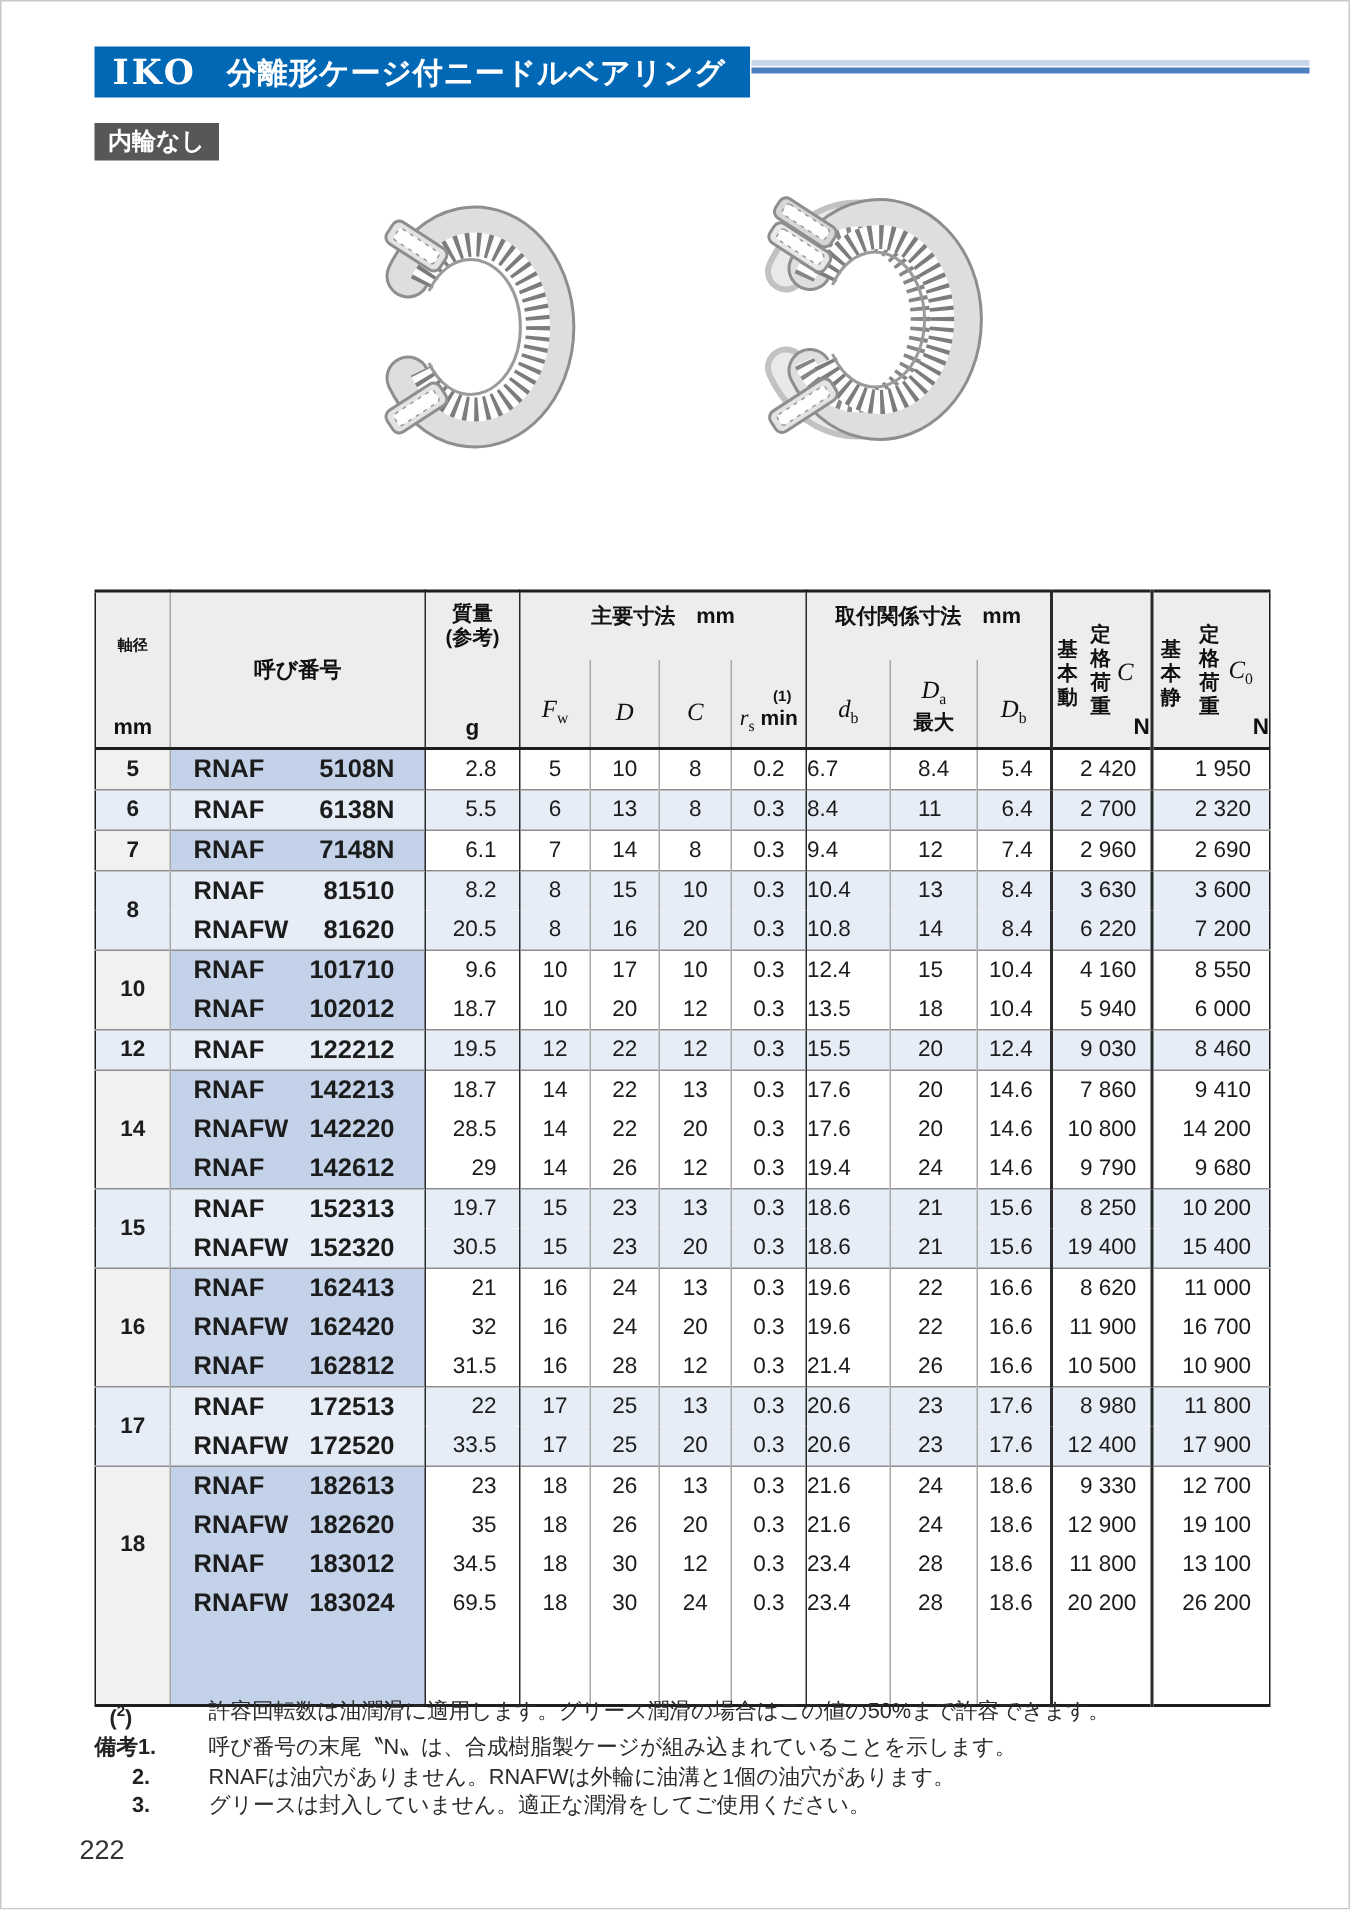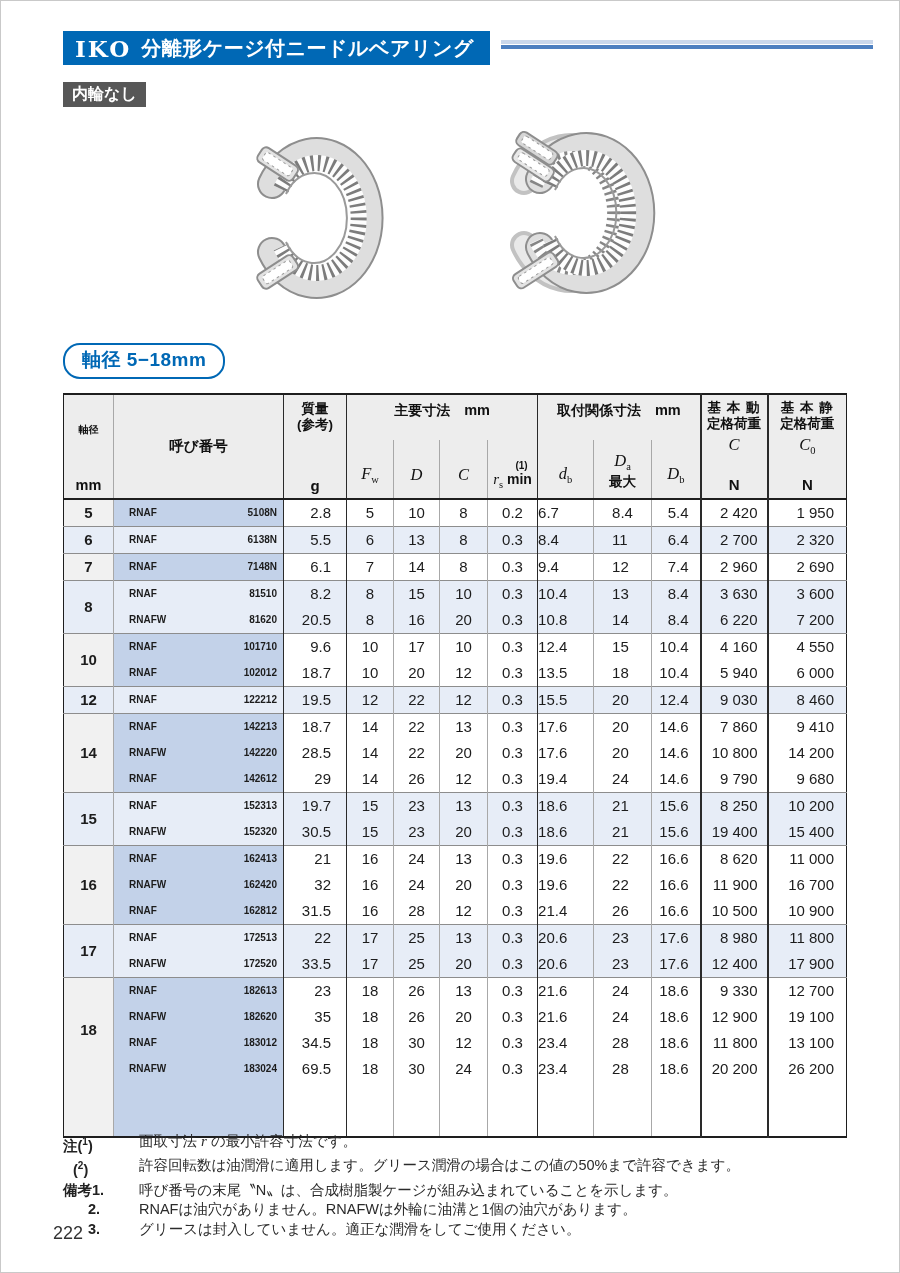--- a/index.html
+++ b/index.html
@@ -1,21 +1,21 @@
 <!DOCTYPE html>
 <html lang="ja"><head>
 <meta charset="utf-8">
 <style>
   html,body{margin:0;padding:0;background:#fff;}
   body{font-family:"Liberation Sans","DejaVu Sans",sans-serif;color:#1c1c1c;}
   .page{position:relative;width:900px;height:1273px;background:#fff;box-sizing:border-box;border:1px solid #c9c9c9;overflow:hidden;}
 
   
   .titlebar{position:absolute;left:62px;top:30px;height:34px;background:#0068b5;color:#fff;
-    display:inline-flex;align-items:center;padding:0 16px 0 12px;gap:10px;}
+    display:inline-flex;align-items:center;padding:0 16px 0 12px;gap:20px;}
   .logo{font-family:"DejaVu Serif","Liberation Serif",serif;font-weight:bold;font-size:23px;letter-spacing:2px;line-height:1;}
   .title-text{font-size:20px;font-weight:bold;letter-spacing:0.5px;white-space:nowrap;}
   .rule{position:absolute;left:500px;top:39px;width:372px;}
   .rule .r1{height:4px;background:#c9d7eb;}
   .rule .r2{height:1px;background:#ffffff;}
   .rule .r3{height:4px;background:#4c7fc0;}
   .subtitle{position:absolute;left:62px;top:81px;height:25px;background:#575757;color:#fff;
     display:inline-flex;align-items:center;padding:0 9px;font-size:16px;font-weight:bold;}
 
   
@@ -46,32 +46,32 @@
   th.h-mass .l2{margin-top:auto;margin-bottom:4px;font-size:15px;}
   th.h-group{vertical-align:top;padding-top:7px;font-size:14px;}
   th.h-group .unit{margin-left:14px;font-size:14.5px;}
   th.h-sub{vertical-align:bottom;padding-bottom:13px;text-align:center;}
   th.h-rs{vertical-align:bottom;padding-bottom:8px;}
   th.h-rs .supline{font-size:10px;text-align:center;padding-left:18px;font-weight:bold;}
   th.h-rs .rsline{font-size:14px;}
   th.h-rs .rsline .sym{font-size:15px;}
   th.h-da{vertical-align:bottom;padding-bottom:7px;}
   th.h-da .max{font-size:13.5px;margin-top:1px;}
-  th.h-load .stack{display:flex;flex-direction:column;height:103px;align-items:center;}
+  th.h-load .stack{display:flex;height:103px;align-items:center;}
   th.h-load .l1{margin-top:5px;font-size:13.5px;line-height:16px;letter-spacing:1px;}
   th.h-load .l2{font-size:13.5px;line-height:16px;}
   th.h-load .l3{margin-top:3px;}
   th.h-load .l4{margin-top:auto;margin-bottom:5px;font-size:15px;font-weight:bold;}
 
   tbody td{font-size:15px;line-height:20px;padding:3px 0;background:#fff;}
   tbody tr.group-start td{border-top:1px solid #8d8d8d;}
   tbody tr.shaded td{background:#e7edf7;}
   tbody td.c-shaft{background:#f1f1f1;text-align:center;font-weight:bold;vertical-align:middle;}
   tbody td.c-desig{background:#c3d2e9;}
-  .desig-flex{display:flex;justify-content:space-between;padding:0 6px 0 15px;font-weight:bold;font-size:10px;}
+  .desig-flex{display:flex;justify-content:space-between;padding:0 20px 0 15px;font-weight:bold;font-size:17px;}
   tbody td.c-mass{text-align:right;padding-right:15px;}
   tbody td.c-fw,tbody td.c-d,tbody td.c-c,tbody td.c-rs{text-align:center;}
   tbody td.c-db{text-align:left;padding-right:11px;}
   tbody td.c-da{text-align:left;padding-left:18px;}
   tbody td.c-dbb{text-align:right;padding-right:11px;}
   tbody td.c-cdyn{text-align:right;padding-right:9px;}
   tbody td.c-cstat{text-align:right;padding-right:12px;}
   
   .bl-l{border-left:1px solid #a8a8a8;}
   .bl-d{border-left:1.5px solid #2a2a2a;}
@@ -137,21 +137,20 @@
       <rect x="25" y="21" width="34" height="8" rx="2" fill="#ffffff" stroke="#9a9a9a" stroke-width="1" stroke-dasharray="2.6 3.4"></rect>
       <rect x="26" y="34" width="44" height="15" rx="5" fill="#e8e8e8" stroke="#8e8e8e" stroke-width="2"></rect>
       <rect x="31" y="37" width="34" height="8" rx="2" fill="#ffffff" stroke="#9a9a9a" stroke-width="1" stroke-dasharray="2.6 3.4"></rect>
     </g>
     <g transform="rotate(-33 56 136)">
       <rect x="22" y="128" width="48" height="16" rx="5" fill="#e3e3e3" stroke="#8e8e8e" stroke-width="2"></rect>
       <rect x="27" y="132" width="38" height="8" rx="2" fill="#ffffff" stroke="#9a9a9a" stroke-width="1" stroke-dasharray="2.6 3.4"></rect>
     </g>
   </svg>
 
-  <div class="pill">軸径 5−18mm</div>
 
   <div class="tblwrap">
     <table class="spec">
       <colgroup>
         <col style="width:50px">
           <col style="width:170px">
           <col style="width:63px">
         <col style="width:47px">
           <col style="width:46px">
           <col style="width:48px">
@@ -321,21 +320,21 @@
             </td>
             <td class="c-mass bl-d">9.6</td>
             <td class="c-fw bl-d">10</td>
             <td class="c-d bl-l">17</td>
             <td class="c-c bl-l">10</td>
             <td class="c-rs bl-l">0.3</td>
             <td class="c-db bl-d">12.4</td>
             <td class="c-da bl-l">15</td>
             <td class="c-dbb bl-l">10.4</td>
             <td class="c-cdyn bl-x">4 160</td>
-            <td class="c-cstat bl-x">4 550</td>
+            <td class="c-cstat bl-x">8 550</td>
           </tr>
           <tr>
             <td class="c-desig bl-l">
               <div class="desig-flex">
                 <span>RNAF</span>
                 <span>102012</span>
               </div>
             </td>
             <td class="c-mass bl-d">18.7</td>
             <td class="c-fw bl-d">10</td>
@@ -637,23 +636,20 @@
             <td class="c-dbb bl-l"></td>
             <td class="c-cdyn bl-x"></td>
             <td class="c-cstat bl-x"></td>
           </tr>
         </tbody>
     </table>
   </div>
 
   <div class="notes">
     <div class="nrow">
-      <span class="nlabel"><span>注(</span><sup>1</sup><span>)</span></span><span class="ntext"><span>面取寸法</span> <i>r</i> <span>の最小許容寸法です。</span></span>
-    </div>
-    <div class="nrow">
       <span class="nlabel ind1"><span>(</span><sup>2</sup><span>)</span></span><span class="ntext">許容回転数は油潤滑に適用します。グリース潤滑の場合はこの値の50%まで許容できます。</span>
     </div>
     <div class="nrow">
       <span class="nlabel">備考1.</span><span class="ntext">呼び番号の末尾〝N〟は、合成樹脂製ケージが組み込まれていることを示します。</span>
     </div>
     <div class="nrow">
       <span class="nlabel ind2">2.</span><span class="ntext">RNAFは油穴がありません。RNAFWは外輪に油溝と1個の油穴があります。</span>
     </div>
     <div class="nrow">
       <span class="nlabel ind2">3.</span><span class="ntext">グリースは封入していません。適正な潤滑をしてご使用ください。</span>

